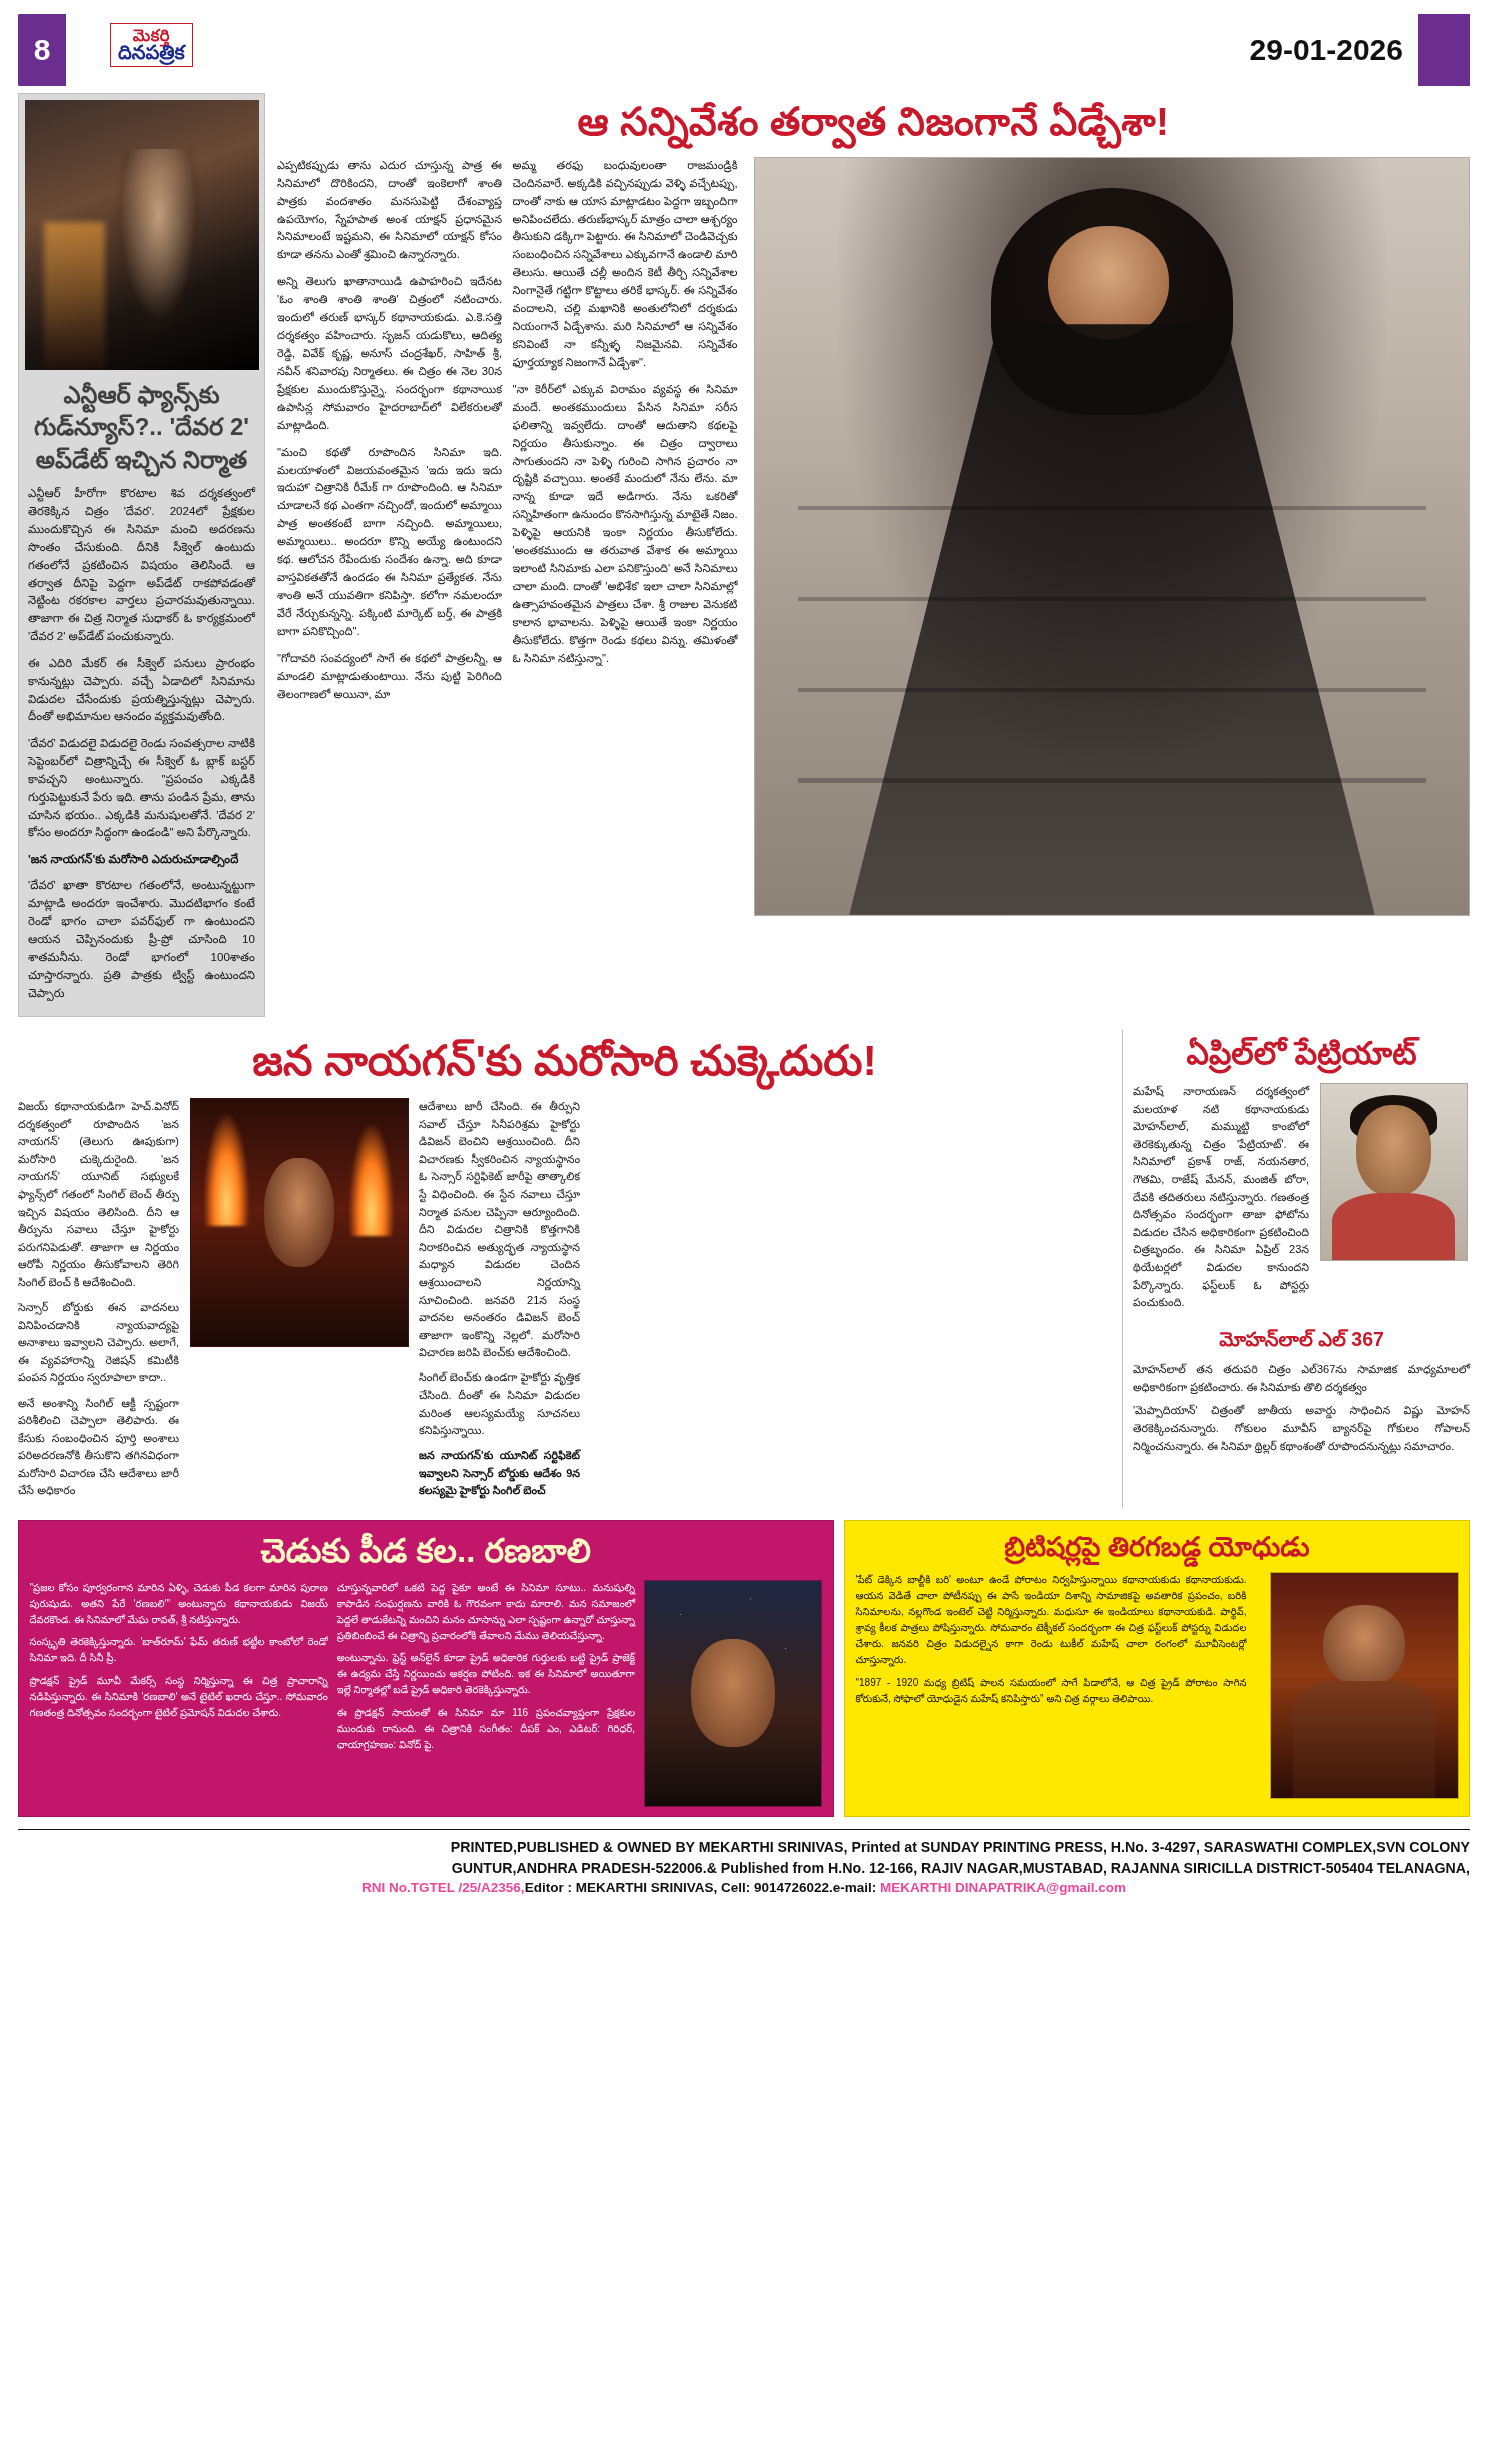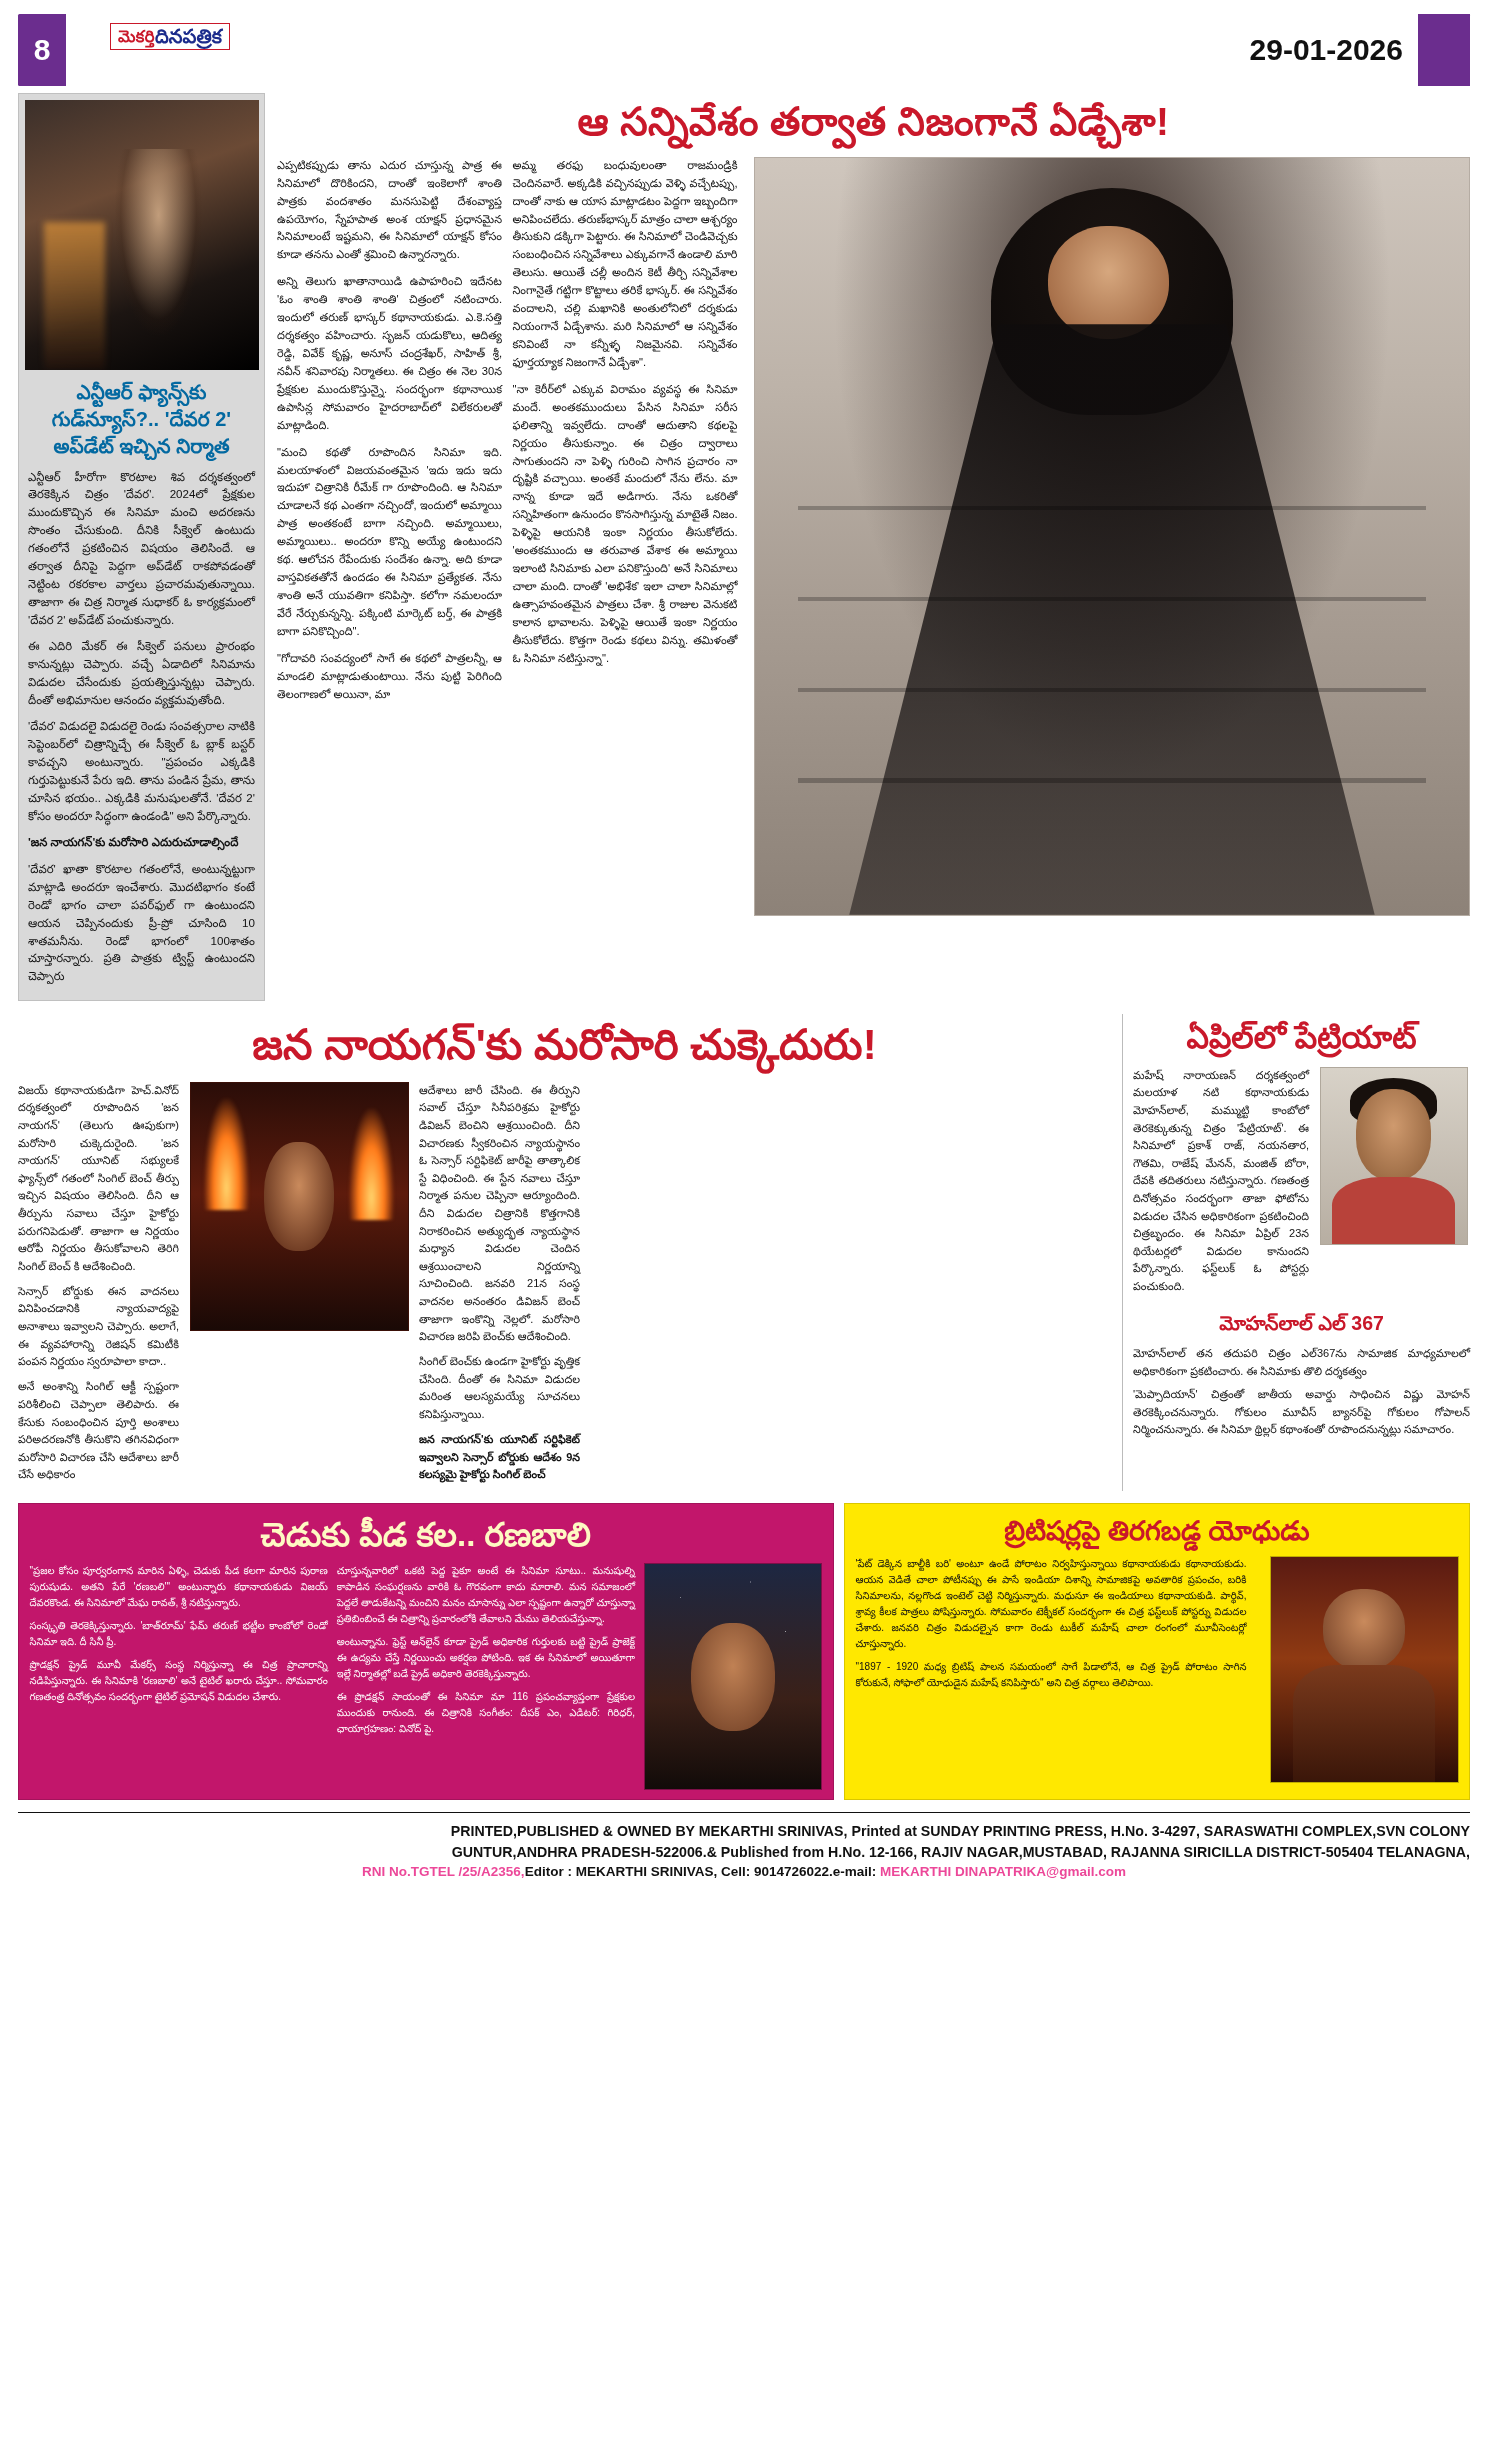--- a/index.html
+++ b/index.html
@@ -3,35 +3,35 @@
 <meta charset="utf-8">
 <style>
   html,body{margin:0;padding:0;background:#ffffff;}
   body{width:1488px;font-family:"Liberation Sans", sans-serif;color:#111;}
   .page{width:1488px;height:2462px;position:relative;background:#fff;box-sizing:border-box;padding:0;}
 
   
   .masthead{position:relative;height:72px;margin:13.5px 18px 0 18px;background:#6b2d8e;border-radius:1.5px;display:flex;align-items:center;}
   .mast-left{width:48px;display:flex;align-items:center;justify-content:center;}
   .page-num{color:#fff;font-size:30px;font-weight:bold;}
-  .mast-logo{background:#fff;border:1.5px solid #c9182a;padding:3px 7.5px;margin-left:13.5px;display:flex;flex-direction:row;align-items:center;line-height:1;}
+  .mast-logo{background:#fff;border:1.5px solid #c9182a;padding:3px 7.5px;margin-left:13.5px;display:flex;flex-direction:column;align-items:center;line-height:1;}
   .mast-logo .l1{color:#c9182a;font-size:16.5px;font-weight:bold;letter-spacing:0.4px;}
   .mast-logo .l2{color:#1c2c8c;font-size:19.5px;font-weight:bold;}
   .mast-white{flex:1;background:#fff;height:72px;margin:0 0 0 0;}
   .mast-date{position:absolute;right:67px;top:0;height:72px;display:flex;align-items:center;font-size:30px;font-weight:bold;color:#111;}
   .mast-tail{position:absolute;right:0;top:0;width:52px;height:72px;background:#6b2d8e;}
   .col-rule{border-left:0.7px solid #bbb;}
 
   
   .top{position:relative;margin:7.5px 18px 0 18px;display:flex;gap:0;}
   .top-left{width:247px;background:#d9d9d9;border:0.7px solid #c0c0c0;box-sizing:border-box;padding:6px;}
   .ntr-photo{width:234px;height:270px;background:linear-gradient(160deg,#3b2f2a 0%,#6b4a35 35%,#1c1512 70%,#000 100%);position:relative;overflow:hidden;}
   .ntr-photo:after{content:"";position:absolute;left:38%;top:18%;width:38%;height:70%;background:radial-gradient(ellipse at 50% 35%,rgba(230,190,150,.75),rgba(60,35,20,.15) 60%,transparent 70%);}
   .ntr-photo:before{content:"";position:absolute;left:8%;bottom:0;width:26%;height:55%;background:linear-gradient(180deg,rgba(255,170,60,.55),rgba(120,40,10,.1));filter:blur(3px);}
-  .left-head{font-size:20px;font-weight:bold;color:#0369a1;text-align:center;line-height:1.35;margin:9px 3px 7.5px 3px;}
+  .left-head{font-size:24px;font-weight:bold;color:#404040;text-align:center;line-height:1.35;margin:9px 3px 7.5px 3px;}
   .left-body{font-size:11.6px;line-height:1.55;color:#111;text-align:justify;padding:0 3px;}
   .left-body p{margin:0 0 8.2px 0;}
 
   .top-right{flex:1;padding-left:12px;}
   .head-rashmika{font-size:39px;font-weight:bold;color:#c9182a;text-align:center;line-height:1.25;letter-spacing:0.4px;margin:4.5px 0 10.5px 0;}
   .rash-wrap{display:flex;gap:12px;}
   .rash-cols{width:465px;display:flex;gap:10.5px;}
   .rash-col{width:225px;font-size:11.2px;line-height:1.6;text-align:justify;color:#111;}
   .rash-col p{margin:0 0 9px 0;}
   .rash-photo{flex:1;height:757px;background:

